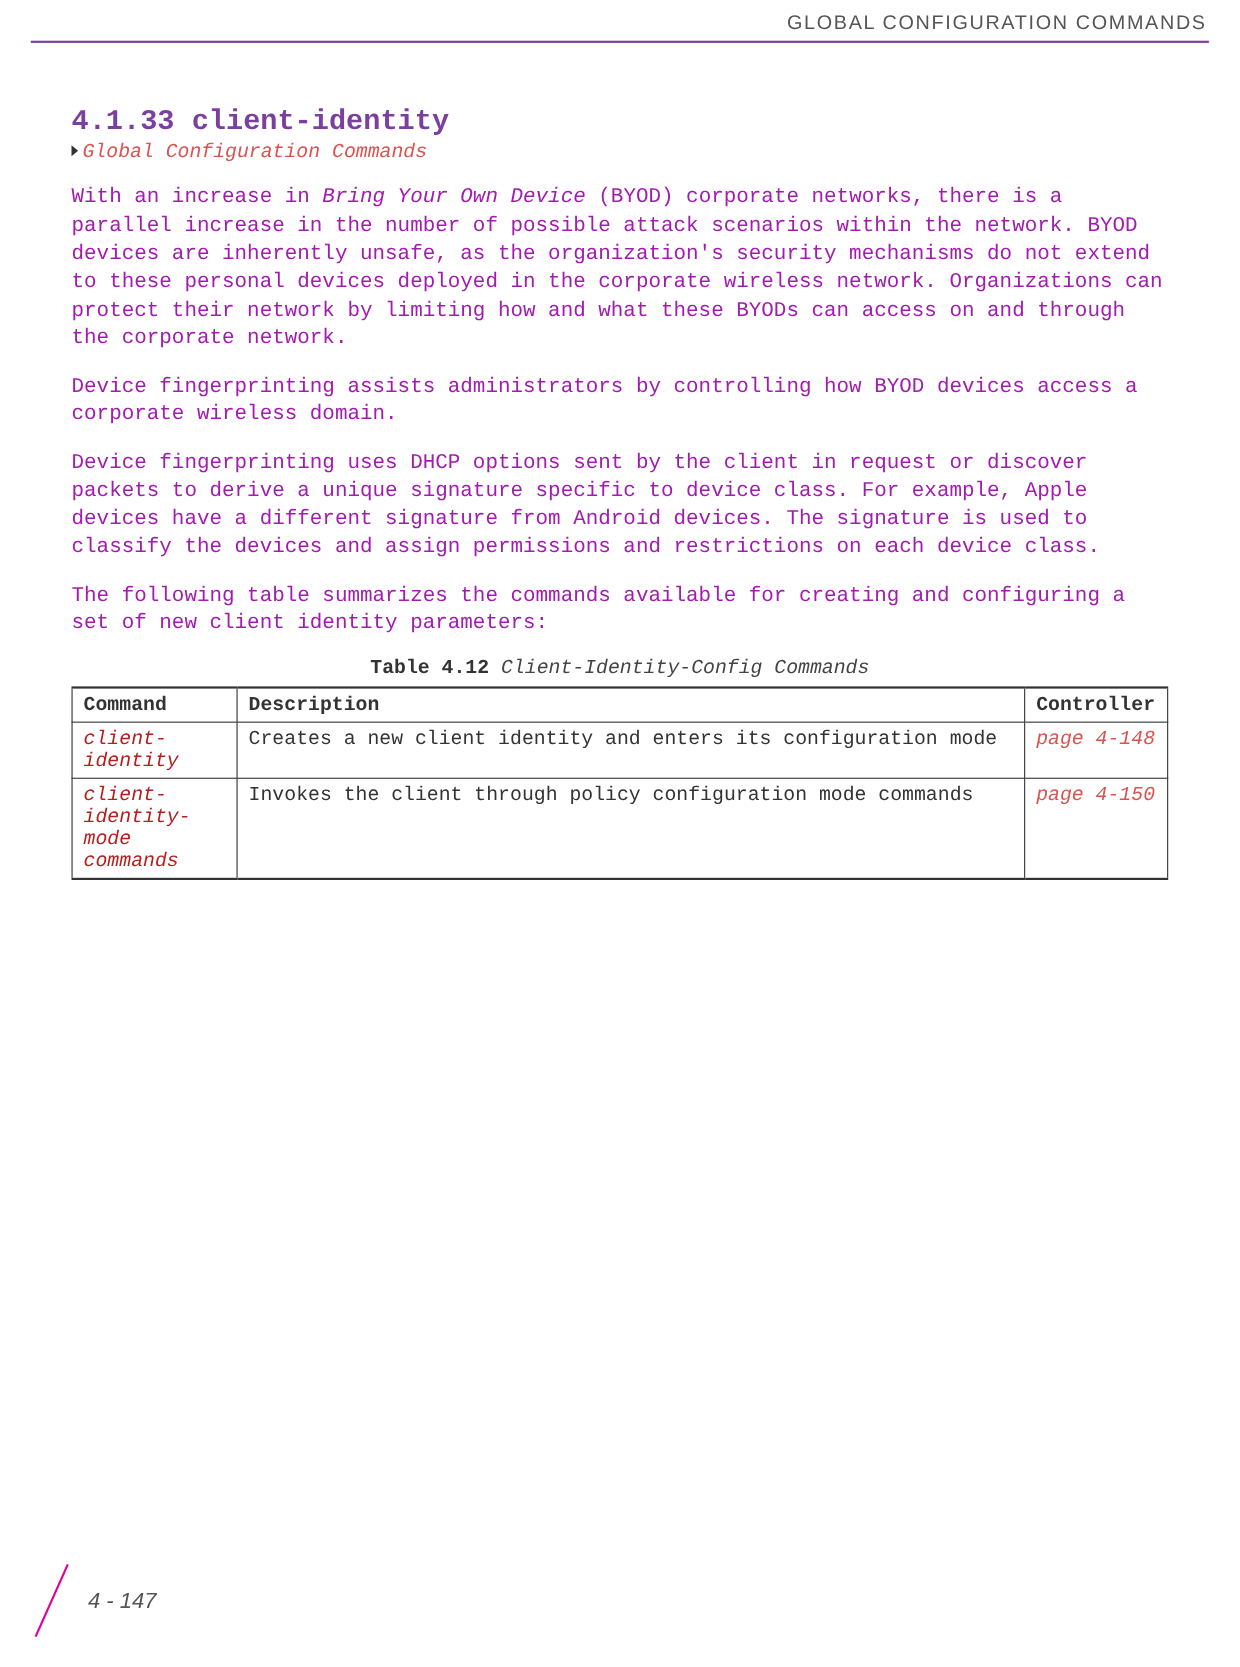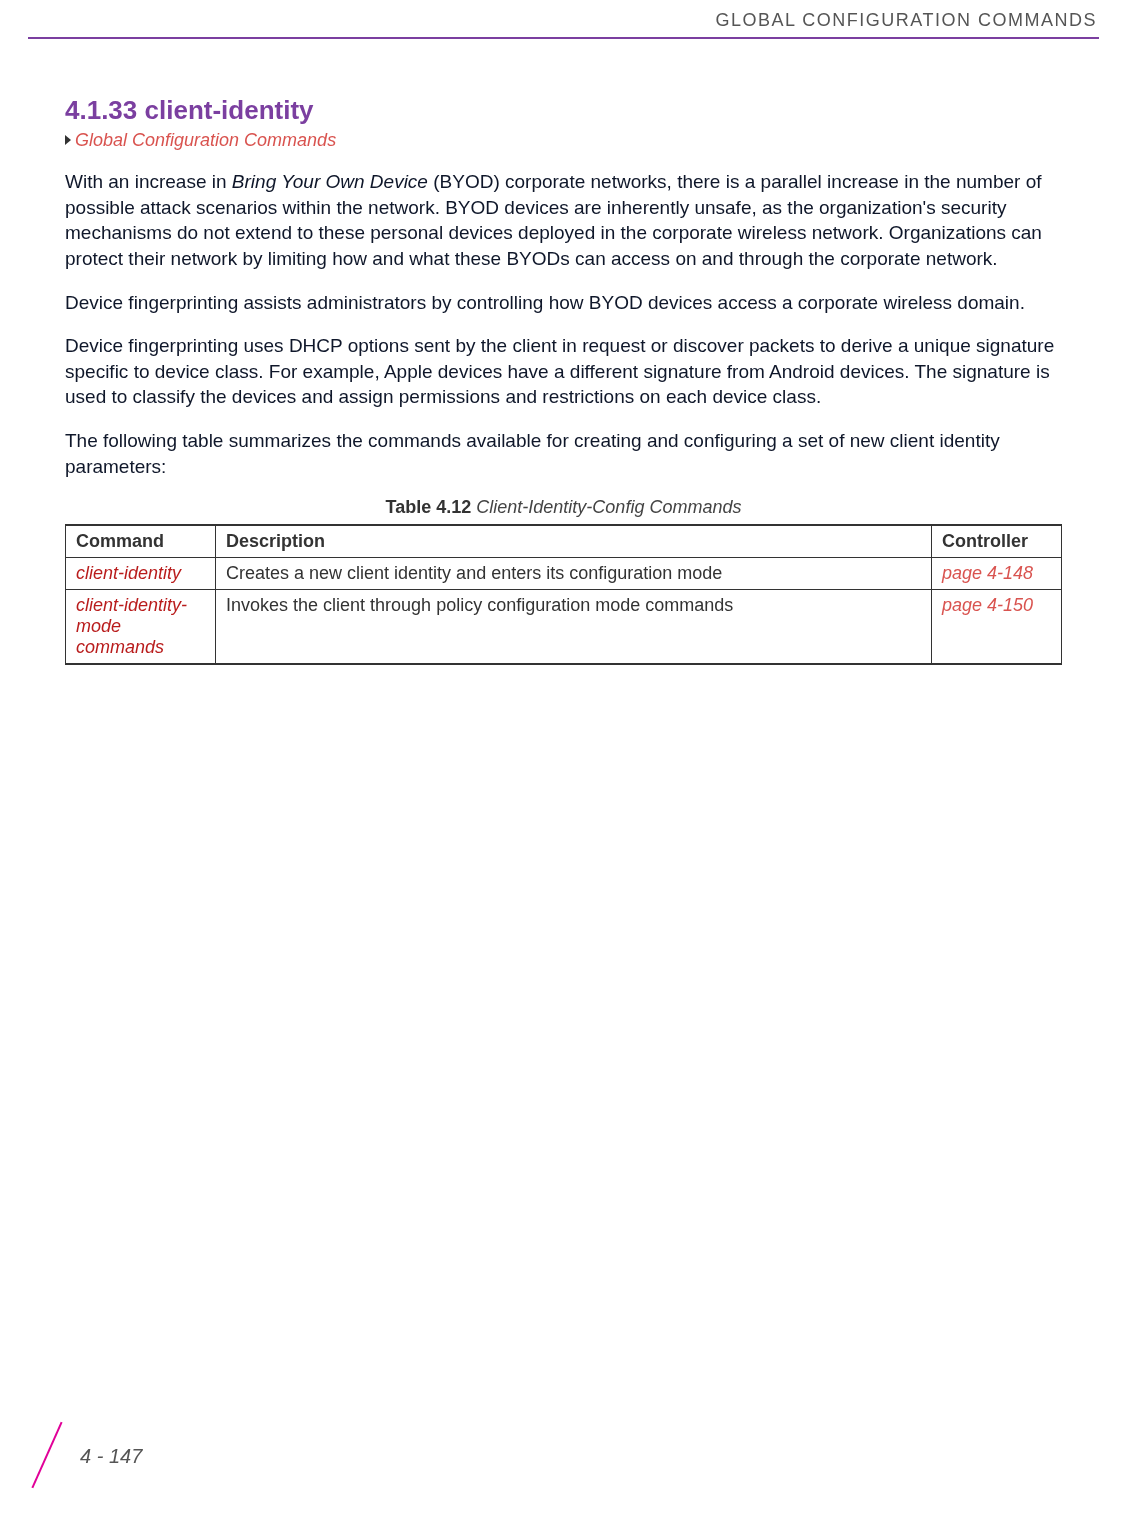--- a/index.html
+++ b/index.html
@@ -23,20 +23,21 @@
       color: #555;
       font-weight: 300;
     }
     .hr-top {
       border: none;
       border-top: 2px solid #7b3fa0;
       margin: 0 28px;
     }
     .content {
       padding: 56px 65px 4px 65px;
+      font-family: Liberation Mono, monospace;
     }
     .section-title {
       color: #7b3fa0;
       font-size: 26px;
       font-weight: 700;
       margin-bottom: 4px;
     }
     .breadcrumb {
       color: #d9534f;
       font-style: italic;
@@ -48,21 +49,21 @@
       width: 0; height: 0;
       border-top: 5px solid transparent;
       border-bottom: 5px solid transparent;
       border-left: 6px solid #333;
       margin-right: 4px;
       vertical-align: 1px;
     }
     .para {
       font-size: 19px;
       line-height: 1.35;
-      color: #0f172a;
+      color: #a21caf;
       font-weight: 400;
       margin-bottom: 18px;
     }
     .para em { font-style: italic; }
     .table-caption {
       text-align: center;
       font-size: 18px;
       margin-bottom: 6px;
     }
     .table-caption .bold { font-weight: 700; }

